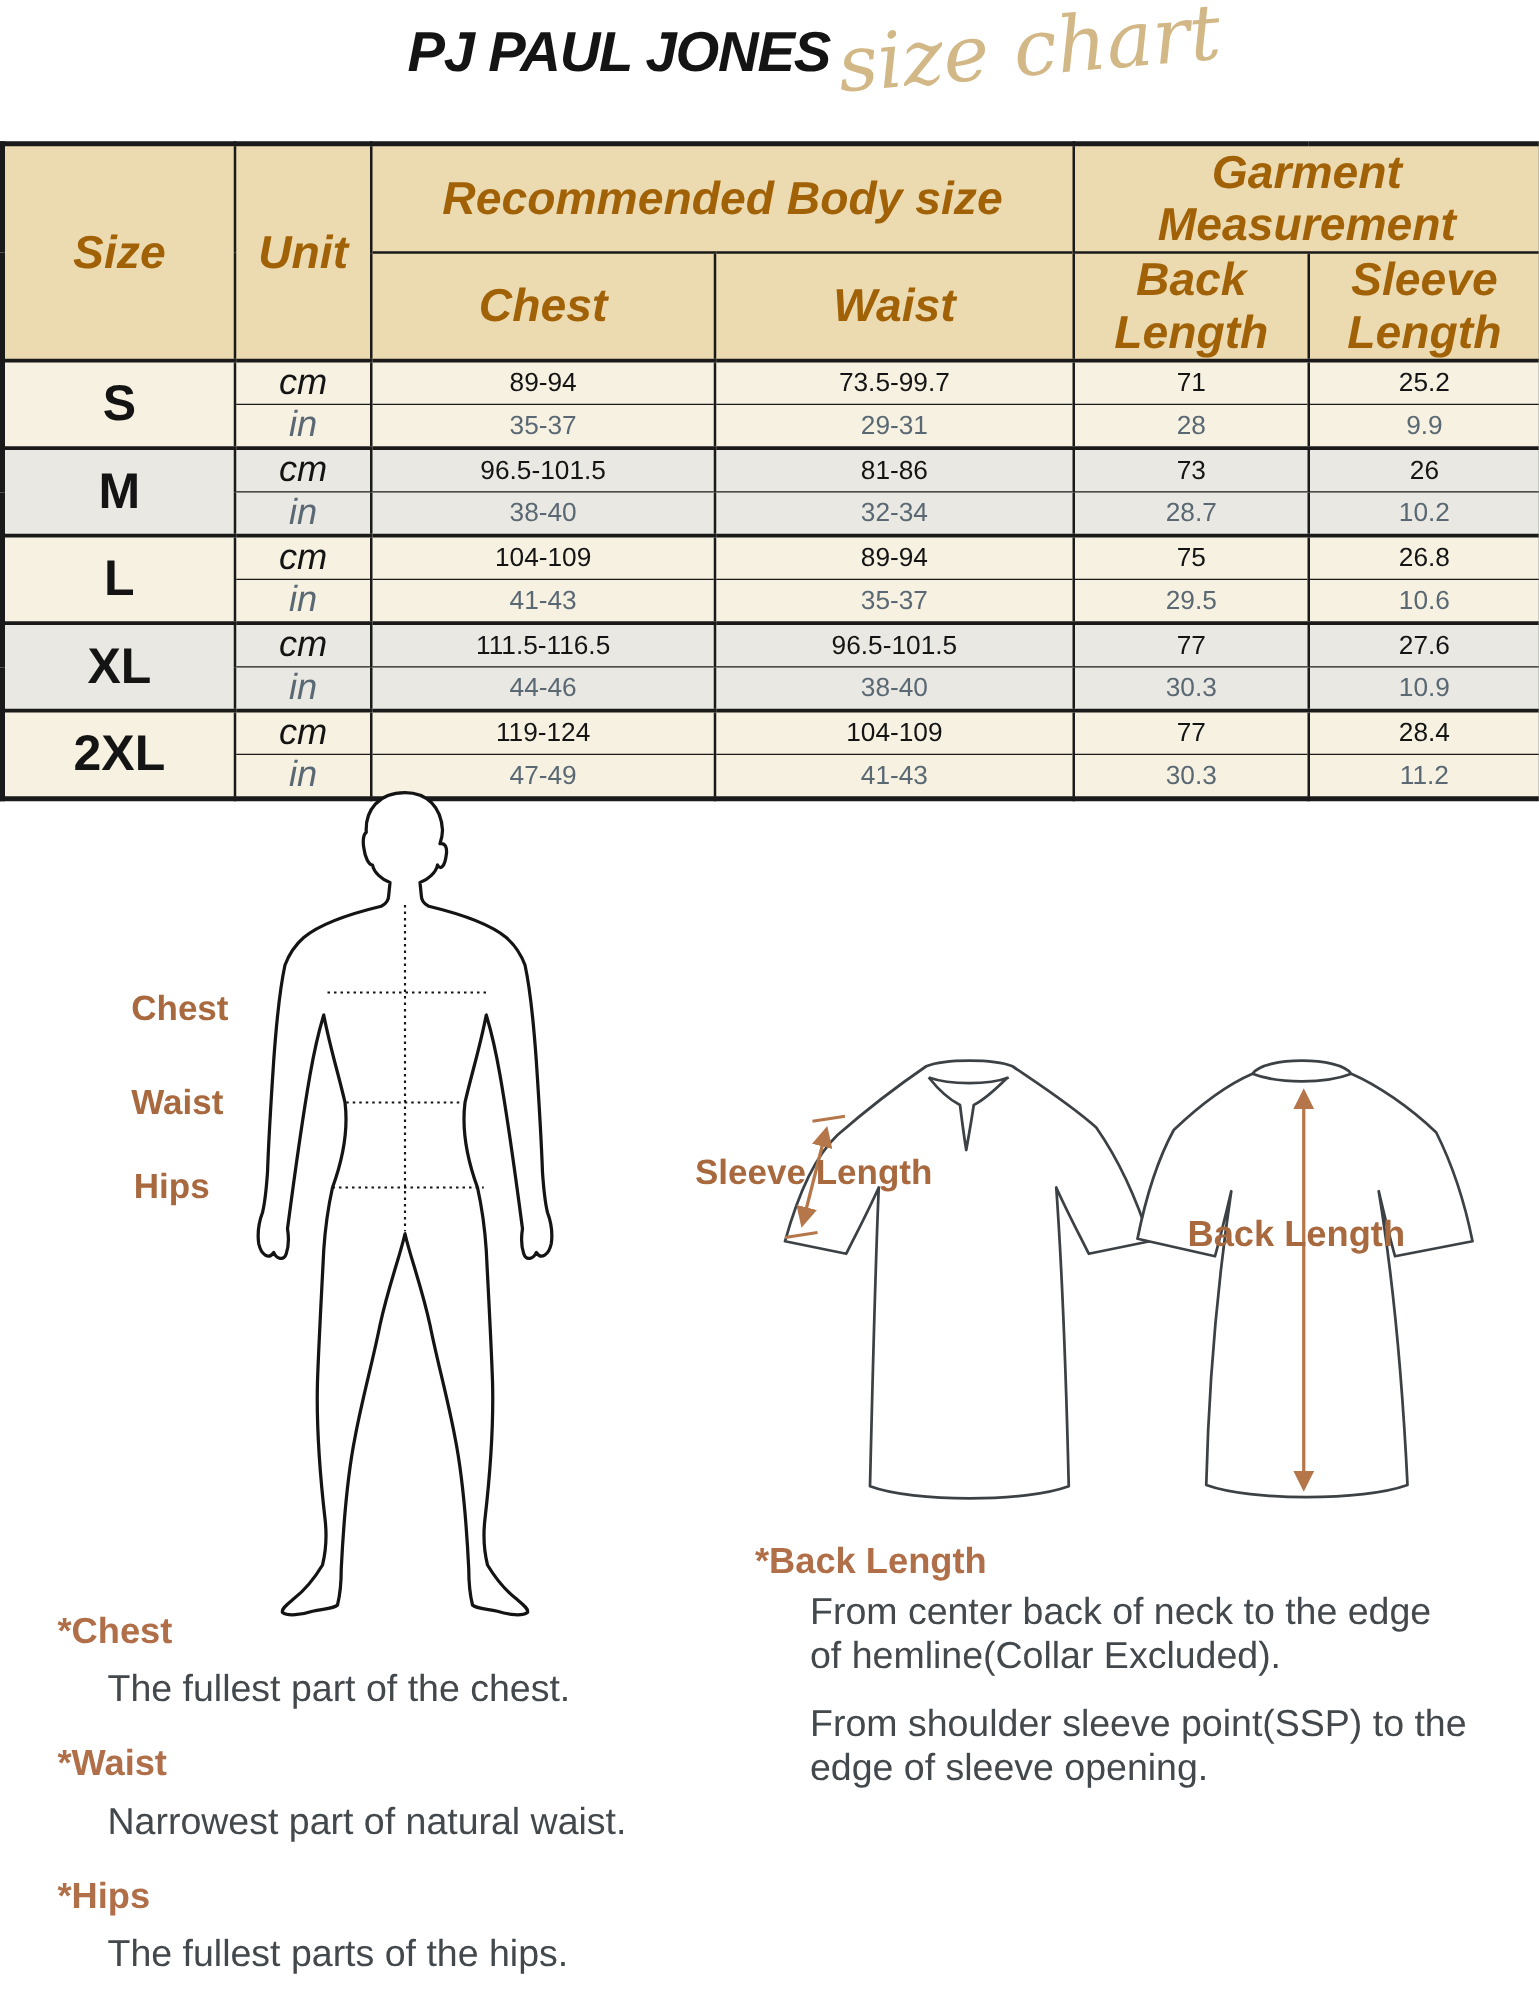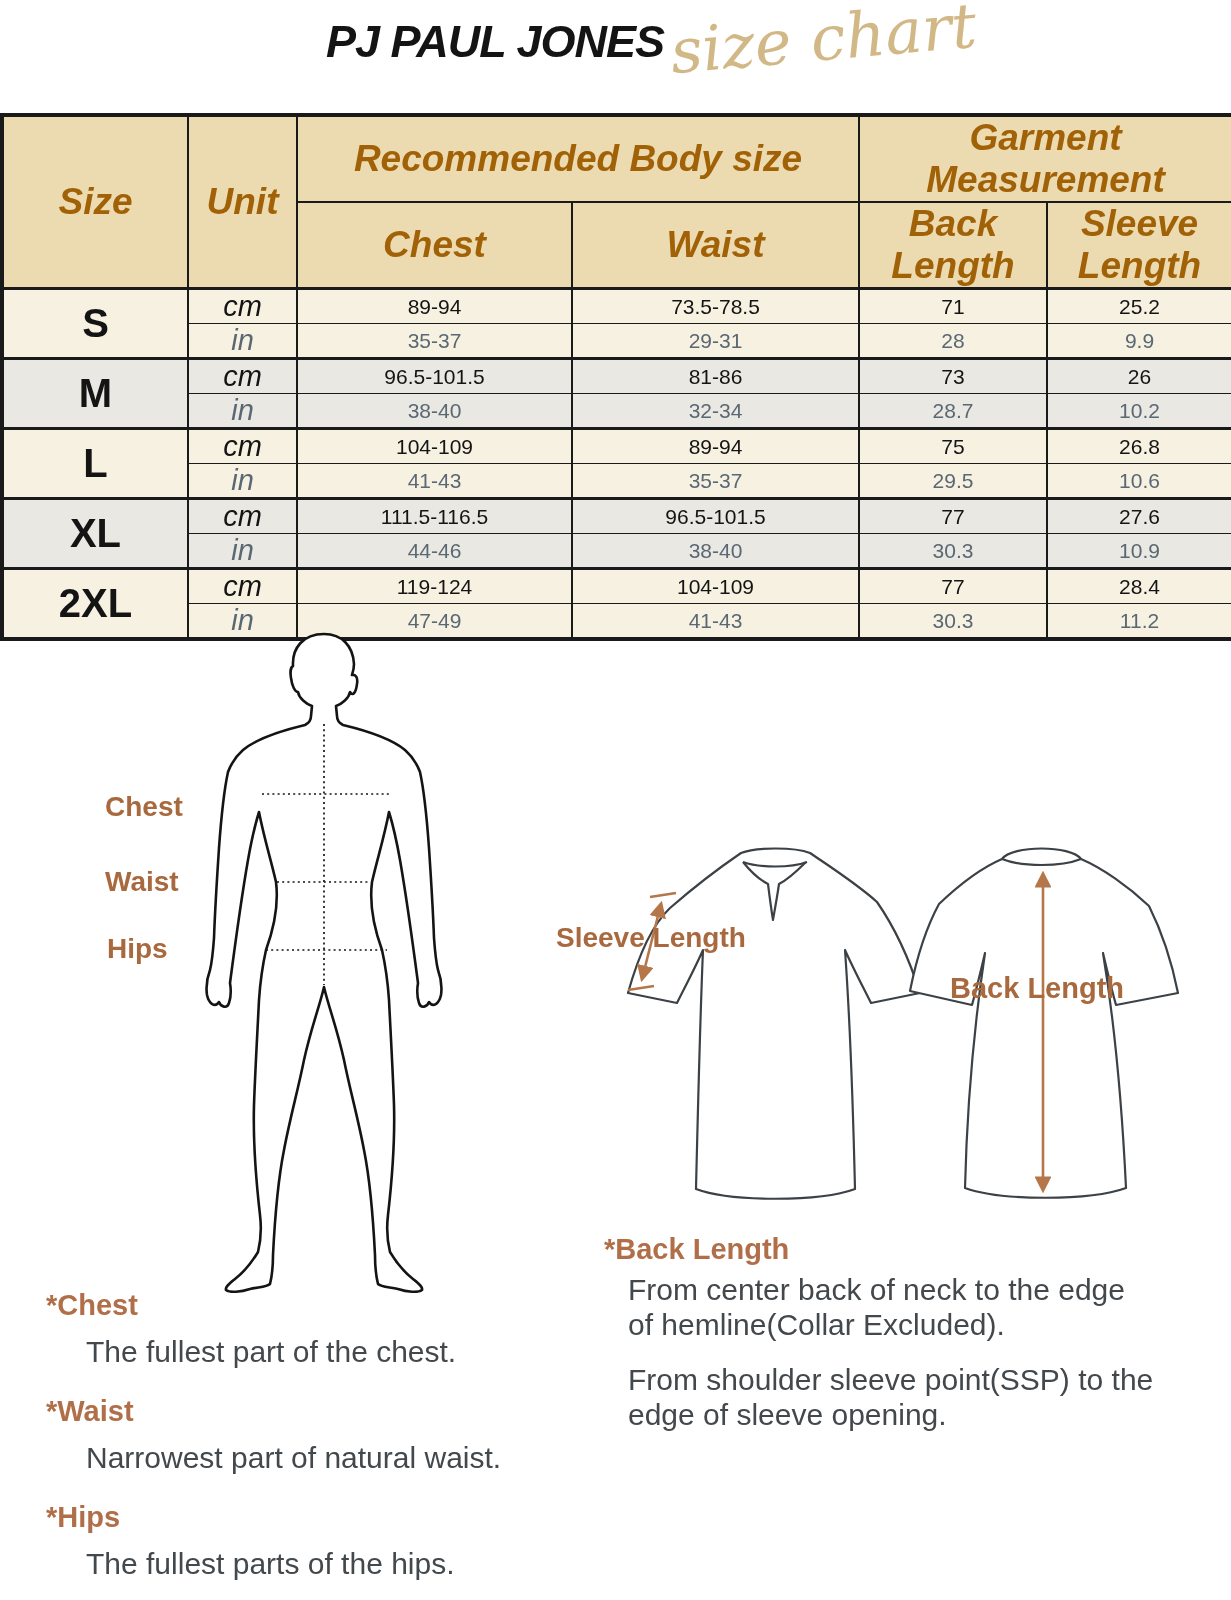--- a/index.html
+++ b/index.html
@@ -44,21 +44,21 @@
 
   
   .defs{position:absolute;}
   #defs-left{left:46px;top:1288px;width:560px;}
   #defs-right{left:604px;top:1232px;width:610px;}
   .def{margin-bottom:24px;}
   .term{font-size:29px;font-weight:bold;color:#b06f48;margin-bottom:12px;line-height:34px;}
   .desc{font-size:30px;color:#43484c;margin-left:40px;line-height:36px;}
   #defs-right .def{margin-bottom:20px;}
   #defs-right .term{margin-bottom:6px;}
-  #defs-right .desc{margin-left:24px;line-height:35px;}
+  #defs-right .desc{margin-left:44px;line-height:35px;}
 </style>
 </head>
 <body>
 
 <div id="page">
 
   <div id="title">
     <span id="brand">PJ PAUL JONES</span>
     <span id="script-title">size chart</span>
   </div>
@@ -84,21 +84,21 @@
         <th class="vb sub">Waist</th>
         <th class="vb sub">Back Length</th>
         <th class="vb sub">Sleeve Length</th>
       </tr>
     </thead>
     <tbody>
       <tr class="row-cm gstart band-a">
         <td rowspan="2" class="size-cell">S</td>
         <td class="unit-cell vb">cm</td>
         <td class="val vb">89-94</td>
-        <td class="val vb">73.5-78.5</td>
+        <td class="val vb">73.5-99.7</td>
         <td class="val vb">71</td>
         <td class="val vb">25.2</td>
       </tr>
       <tr class="row-in band-a">
         <td class="unit-cell vb">in</td>
         <td class="val vb">35-37</td>
         <td class="val vb">29-31</td>
         <td class="val vb">28</td>
         <td class="val vb">9.9</td>
       </tr>

